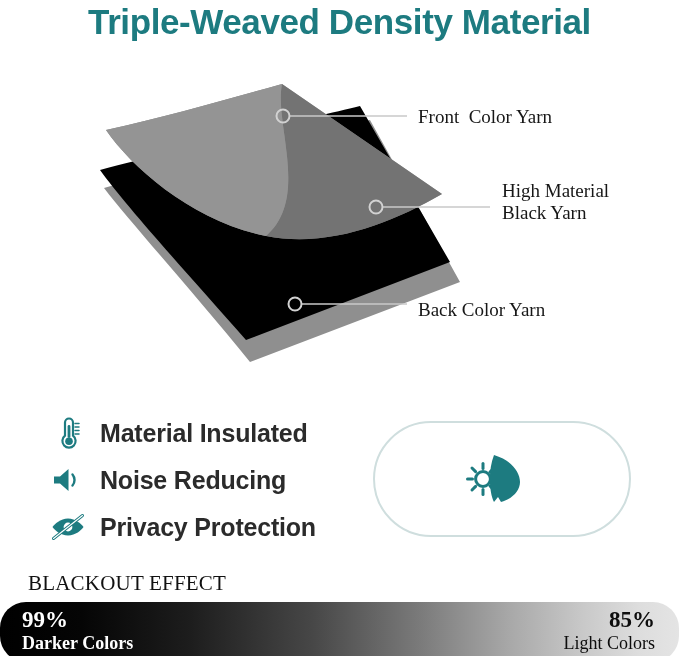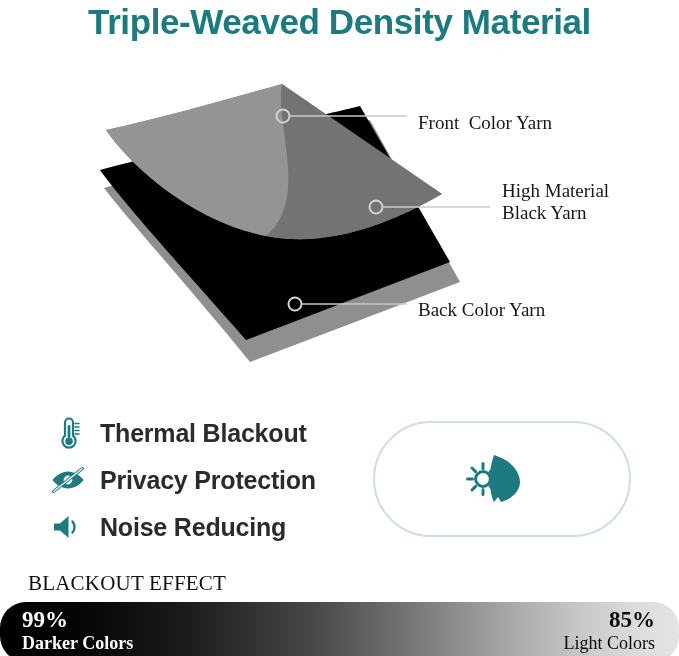--- a/index.html
+++ b/index.html
@@ -43,21 +43,21 @@
 
   
   .callout-label {
     position: absolute;
     font-family: "Liberation Serif", serif;
     font-size: 19px;
     color: #171717;
     line-height: 1.17;
     white-space: pre;
   }
-  #label-front { left: 418px; top: 112px; }
+  #label-front { left: 418px; top: 106px; }
   #label-high-density { left: 502px; top: 180px; }
   #label-back { left: 418px; top: 299px; }
 
   
   #feature-list {
     position: absolute;
     left: 48px;
     top: 410px;
     width: 310px;
   }
@@ -218,45 +218,45 @@
         <circle cx="17" cy="25.2" r="3.8" fill="#1d7b80"></circle>
         <rect x="15.6" y="9" width="2.8" height="13" rx="1.4" fill="#1d7b80"></rect>
         <g stroke="#1d7b80" stroke-width="1.5" stroke-linecap="round">
           <line x1="23" y1="7.5" x2="27" y2="7.5"></line>
           <line x1="23" y1="11" x2="27" y2="11"></line>
           <line x1="23" y1="14.5" x2="27" y2="14.5"></line>
           <line x1="23" y1="18" x2="27" y2="18"></line>
         </g>
       </svg>
     </span>
-    <span class="feature-text">Thermal Blackout</span>
+    <span class="feature-text">Material Insulated</span>
+  </div>
+
+  <div class="feature-row">
+    <span class="feature-icon">
+      <svg width="34" height="30" viewBox="0 0 34 30" xmlns="http://www.w3.org/2000/svg">
+        <path d="M3 11.5h6L17.5 4v22L9 18.5H3z" fill="#1d7b80"></path>
+        <path d="M21.5 9.5a8.5 8.5 0 0 1 0 11" fill="none" stroke="#1d7b80" stroke-width="2.4" stroke-linecap="round"></path>
+      </svg>
+    </span>
+    <span class="feature-text">Noise Reducing</span>
   </div>
 
   <div class="feature-row">
     <span class="feature-icon">
       <svg width="36" height="28" viewBox="0 0 36 28" xmlns="http://www.w3.org/2000/svg">
         <path d="M18 5.5c7.5 0 13.5 5.5 15.5 8.5-2 3-8 8.5-15.5 8.5S4.5 17 2.5 14C4.5 11 10.5 5.5 18 5.5z" fill="#1d7b80"></path>
         <circle cx="18" cy="14" r="4.4" fill="#ffffff"></circle>
         <line x1="3.5" y1="25.5" x2="32.5" y2="2.5" stroke="#1d7b80" stroke-width="3" stroke-linecap="round"></line>
         <line x1="3.5" y1="25.5" x2="32.5" y2="2.5" stroke="#ffffff" stroke-width="1.1" stroke-linecap="round"></line>
       </svg>
     </span>
     <span class="feature-text">Privacy Protection</span>
   </div>
 
-  <div class="feature-row">
-    <span class="feature-icon">
-      <svg width="34" height="30" viewBox="0 0 34 30" xmlns="http://www.w3.org/2000/svg">
-        <path d="M3 11.5h6L17.5 4v22L9 18.5H3z" fill="#1d7b80"></path>
-        <path d="M21.5 9.5a8.5 8.5 0 0 1 0 11" fill="none" stroke="#1d7b80" stroke-width="2.4" stroke-linecap="round"></path>
-      </svg>
-    </span>
-    <span class="feature-text">Noise Reducing</span>
-  </div>
-
 </div>
 
 <div id="blackout-badge">
   <span id="blackout-badge-icon">
     <svg width="62" height="62" viewBox="0 0 62 62" xmlns="http://www.w3.org/2000/svg">
 
       <circle cx="19" cy="31" r="7.4" fill="none" stroke="#1d7b80" stroke-width="3"></circle>
 
       <g stroke="#1d7b80" stroke-width="3" stroke-linecap="round">
         <line x1="19" y1="15.5" x2="19" y2="20.5"></line>

